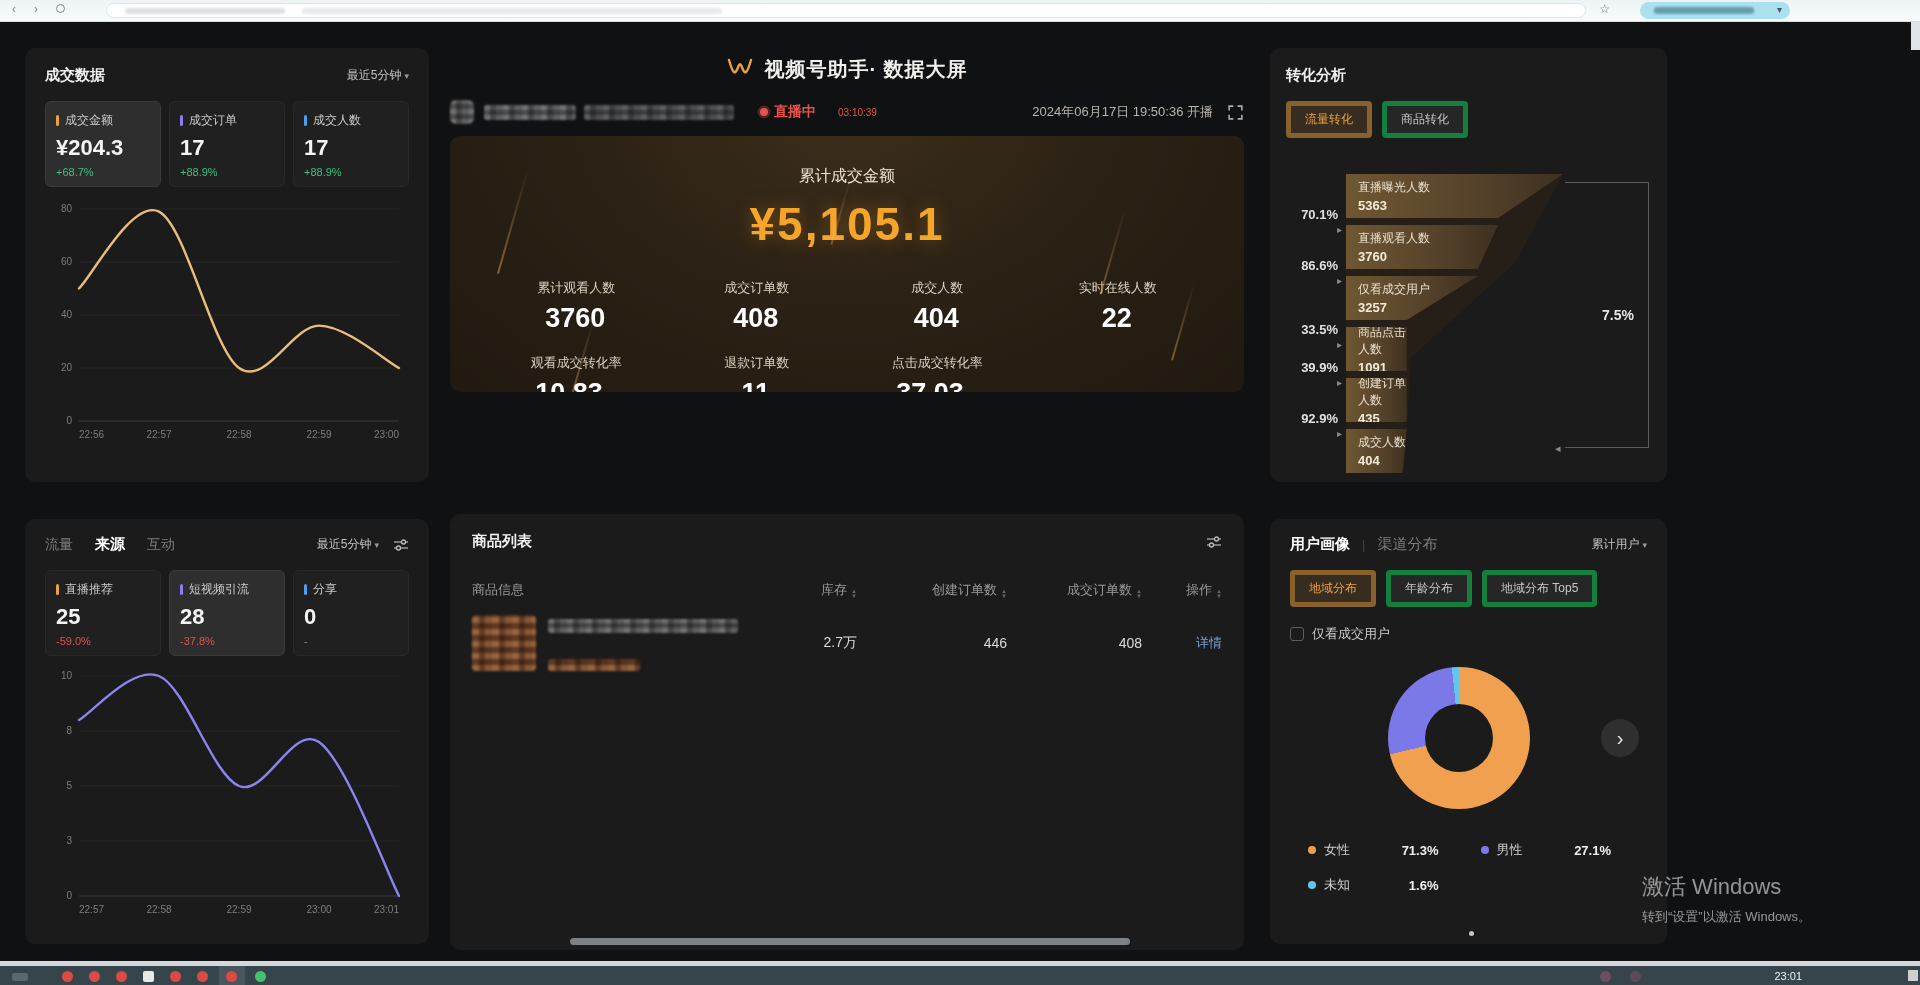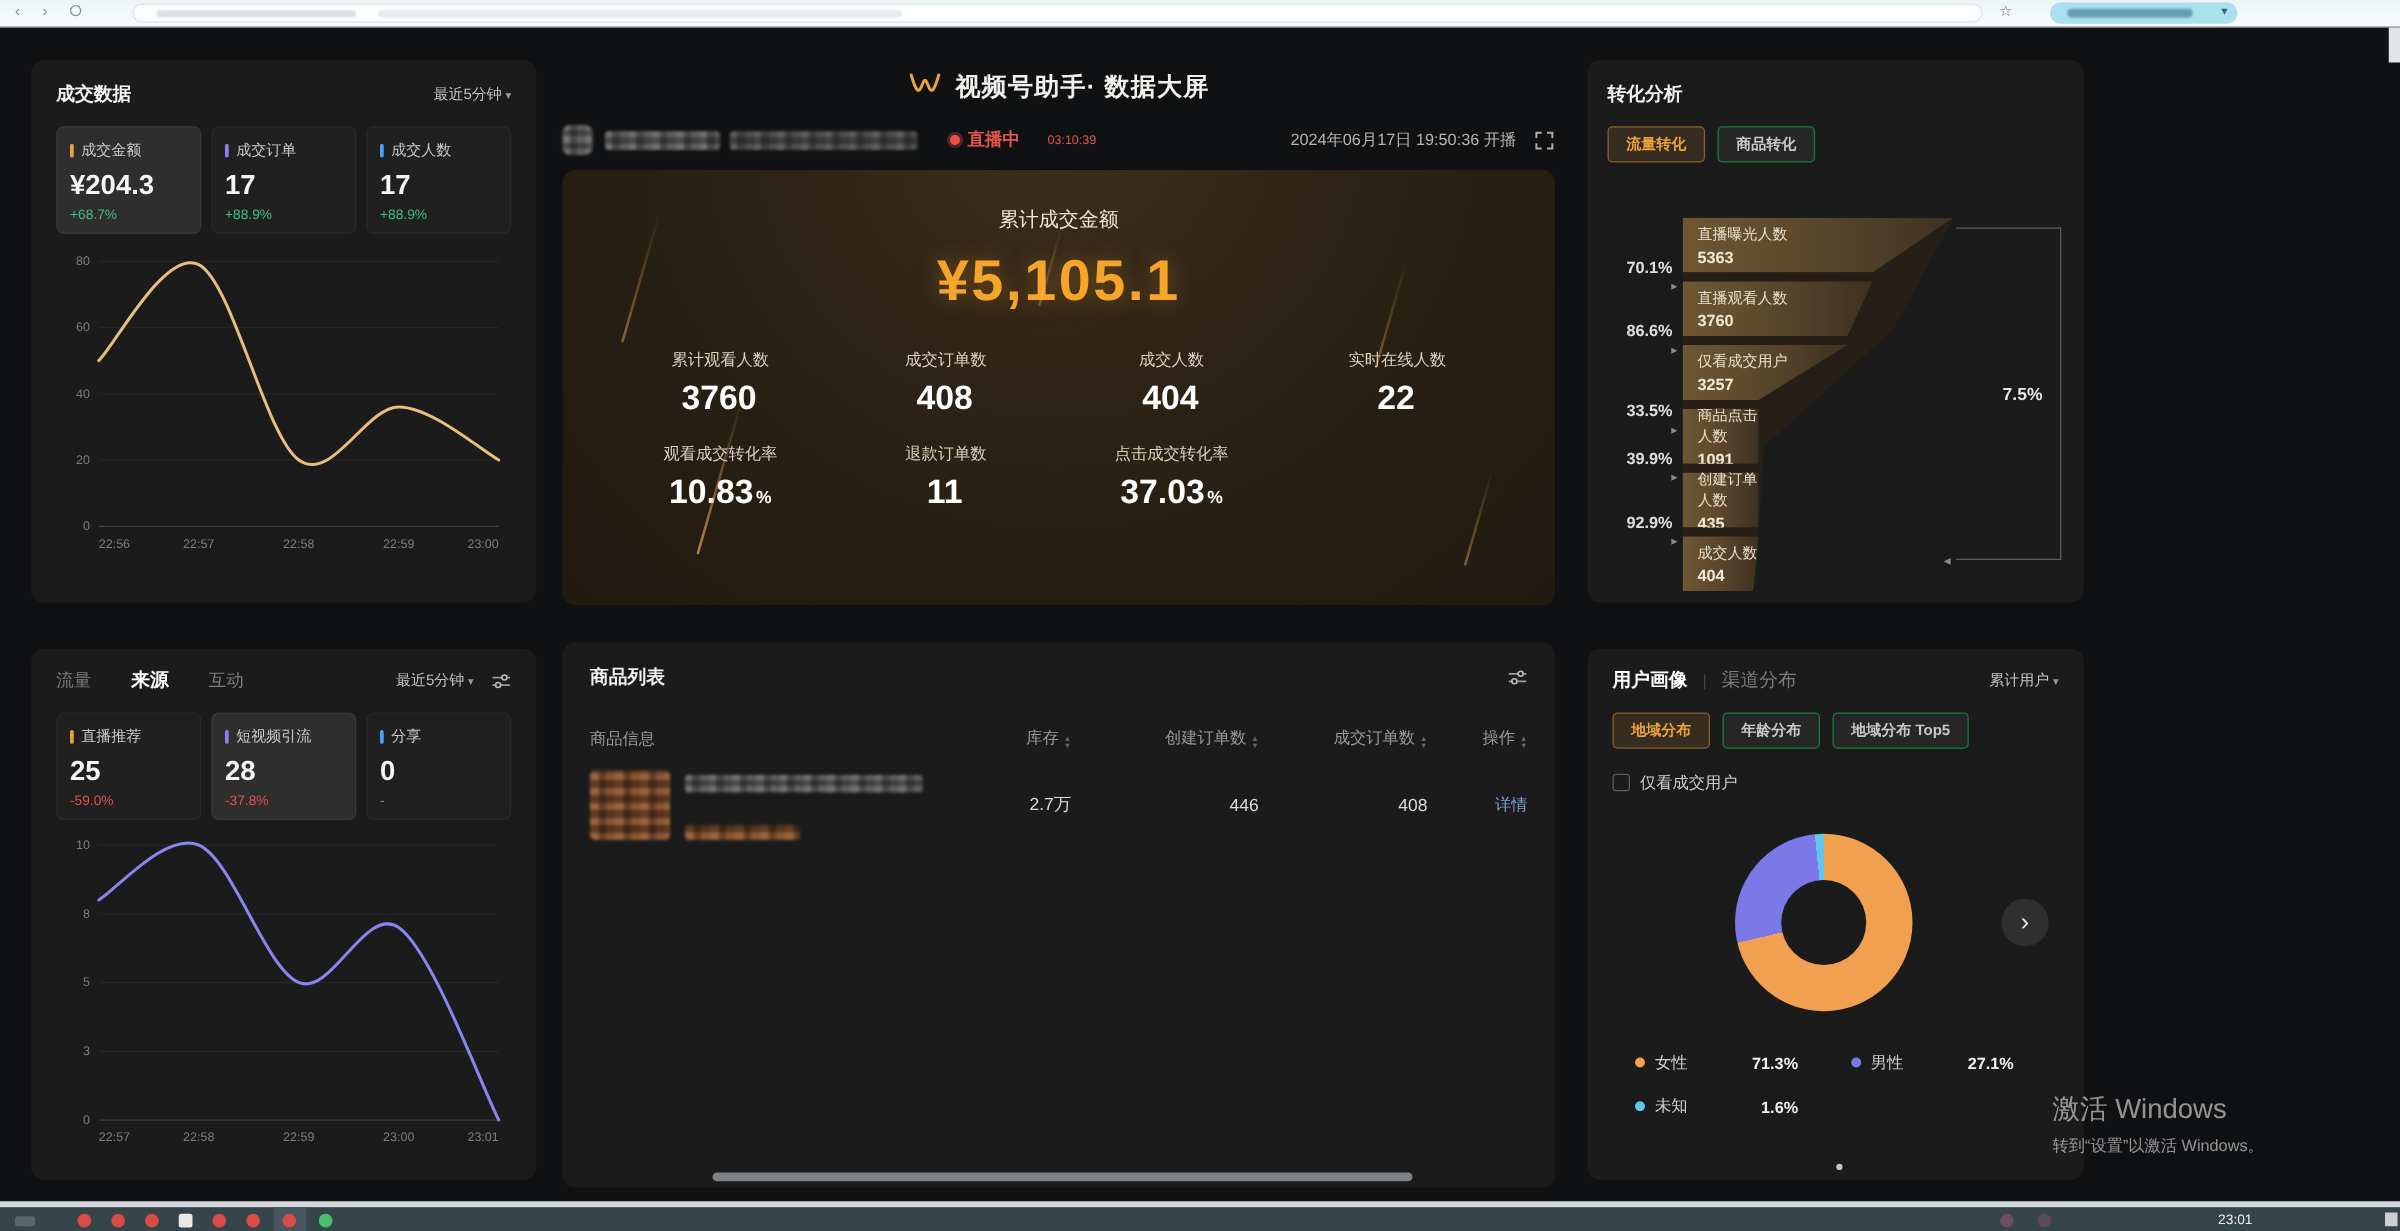--- a/index.html
+++ b/index.html
@@ -62,35 +62,35 @@
       repeating-linear-gradient(0deg, #b08a66 0 6px, #70503a 6px 12px); }
   .avatar { width:24px; height:24px; border-radius:6px; }
   .live-badge { display:flex; align-items:center; gap:6px; margin-left:26px; }
   .live-dot { width:8px; height:8px; border-radius:50%; background:#e5544b; box-shadow:0 0 0 2.5px rgba(229,84,75,.3); }
   .live-text { color:#e5544b; font-size:14px; font-weight:bold; }
   .live-time { color:#e5544b; font-size:10px;margin-left:16px; }
   .start-time { margin-left:auto; font-size:13px; color:#b8b4ae; }
   .expand-btn { margin-left:14px; cursor:pointer; line-height:0; }
 
   
-  #hero { position:absolute; left:450px; top:136px; width:794px; height:348px; border-radius:10px; overflow:hidden;
+  #hero { position:absolute; left:450px; top:136px; width:794px; height:256px; border-radius:10px; overflow:hidden;
     background: radial-gradient(ellipse at 50% -10%, #3c2e1c 0%, #2b2115 48%, #211a10 100%); }
   .streak { position:absolute; width:2px; background:linear-gradient(180deg, rgba(245,179,90,0), rgba(245,179,90,.85)); transform:rotate(16deg); border-radius:2px; }
   .hero-label { margin-top:30px; text-align:center; font-size:16px; color:#efe6d6; }
   .hero-value { margin-top:10px; text-align:center; font-size:46px; font-weight:bold; color:#f5a62a; letter-spacing:2px; text-shadow:0 0 18px rgba(245,166,42,.35); }
   .hero-stats { display:grid; grid-template-columns:repeat(4,1fr); row-gap:20px; margin-top:28px; padding:0 36px; }
   .h-stat { text-align:center; }
   .h-stat .lab { font-size:13px; color:#ddd2c0; }
   .h-stat .val { font-size:27px; font-weight:bold; color:#ffffff; margin-top:6px; }
   .h-stat .unit { font-size:14px; font-weight:bold; color:#fff; margin-left:2px; }
 
   
   #panel-conv { left:1270px; top:48px; width:397px; height:434px; padding:18px 16px; }
   .pill-tabs { display:flex; gap:10px; margin-top:16px; }
-  .pill { font-size:12px; padding:5px 14px; border-radius:4px; background:#262627; color:#c7c7c7; cursor:pointer; border:1px solid #15803d;font-weight:bold; }
+  .pill { font-size:12px; padding:5px 14px; border-radius:4px; background:#262627; color:#c7c7c7; cursor:pointer; border:5px solid #15803d; }
   .pill.active { background:rgba(240,163,60,.13); color:#eda23d; border-color:rgba(240,163,60,.45); }
   .funnel-wrap { position:absolute; left:16px; right:16px; top:126px; bottom:12px; }
   .f-rates { position:absolute; left:0; top:0; bottom:0; width:56px; }
   .f-rate { position:absolute; right:4px; text-align:right; }
   .f-rate b { font-size:13px; color:#e0e0e0; }
   .f-rate i { display:block; font-style:normal; font-size:10px; color:#8a8a8a; margin-top:1px; margin-right:-4px; }
   .f-bg { position:absolute; left:60px; top:0; bottom:0; width:calc(100% - 148px);
     background:#292217; opacity:.75; clip-path:polygon(0 0, 100% 0, 78% 30%, 30% 62%, 27% 100%, 0 100%); }
   .funnel-rows { position:absolute; left:60px; top:0; width:calc(100% - 148px); }
   .f-row { height:44px; margin-bottom:7px; }
@@ -99,21 +99,21 @@
   .f-label { font-size:12px; color:#e8dfcd; }
   .f-value { font-size:13px; font-weight:bold; color:#f2ead9; }
   .f-overall { position:absolute; right:2px; top:8px; bottom:22px; width:84px;
     border-top:1px solid #5c5c5c; border-right:1px solid #5c5c5c; border-bottom:1px solid #5c5c5c; }
   .f-overall-label { position:absolute; right:10px; top:50%; transform:translateY(-50%);
     background:#1b1b1c; padding:2px 4px; font-size:14px; font-weight:bold; color:#e6e6e6; }
   .f-overall-arrow { position:absolute; left:-10px; bottom:-8px; font-size:11px; color:#8a8a8a; }
 
   
   #panel-src { left:25px; top:519px; width:404px; height:425px; padding:16px 20px; }
-  .txt-tabs { display:flex; align-items:center; gap:32px; }
+  .txt-tabs { display:flex; align-items:center; gap:22px; }
   .txt-tab { font-size:14px; color:#7c7c7c; cursor:pointer; }
   .txt-tab.active { color:#ffffff; font-weight:bold; font-size:15px; }
   .src-right { margin-left:auto; display:flex; align-items:center; gap:14px; }
 
   
   #panel-prod { left:450px; top:514px; width:794px; height:436px; padding:18px 22px; }
   .tbl-head { display:grid; grid-template-columns:1fr 110px 150px 135px 80px; margin-top:30px;
     font-size:13px; color:#9a9a9a; align-items:center; }
   .tbl-head .col-r { text-align:right; cursor:pointer; }
   .sort { display:inline-flex; flex-direction:column; font-size:6px; line-height:5px; color:#666; margin-left:4px; vertical-align:1px; }

